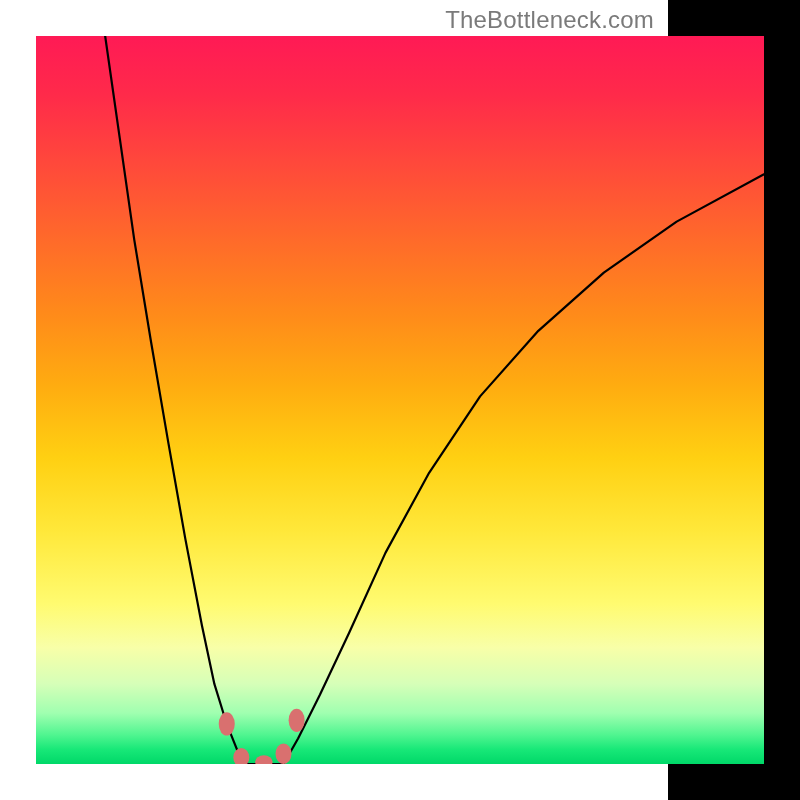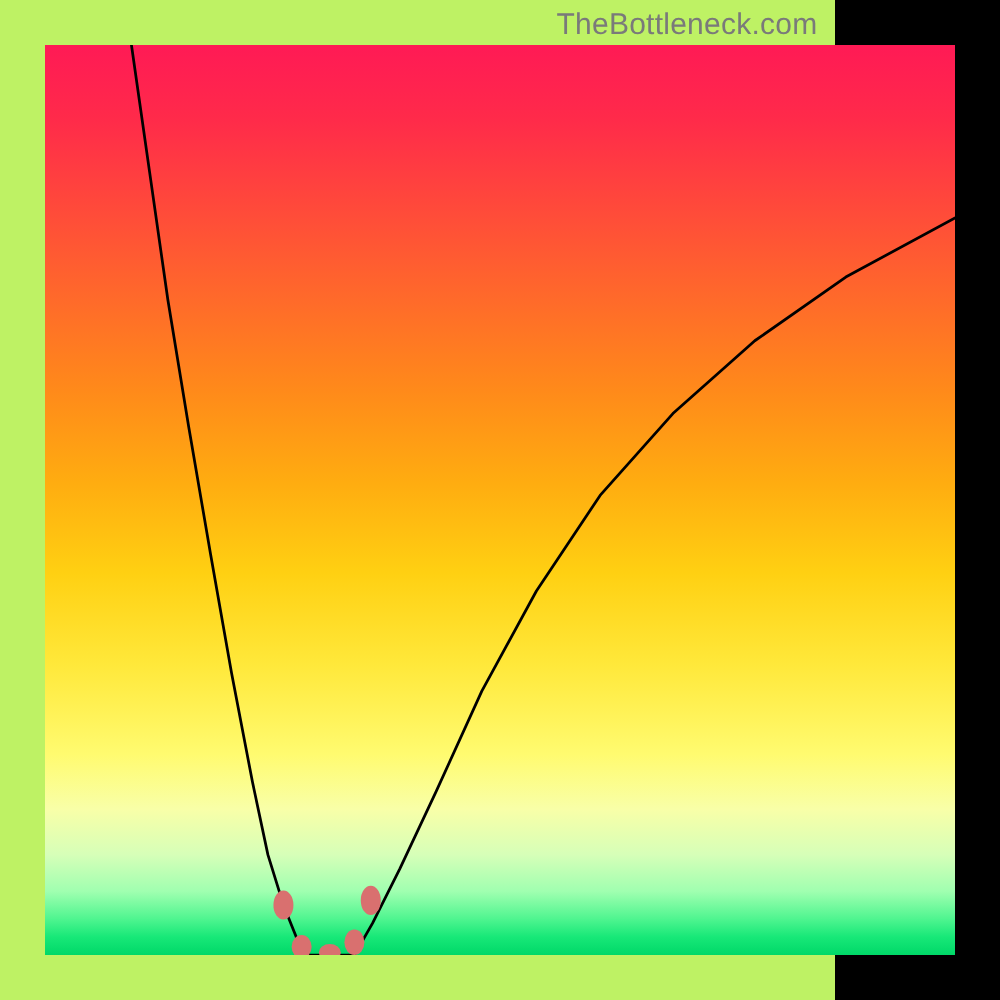--- a/index.html
+++ b/index.html
@@ -10,21 +10,21 @@
     background: #000;
     overflow: hidden;
     font-family: Arial, Helvetica, sans-serif;
   }
   .frame {
     position: absolute;
     top: 0;
     left: 0;
     width: 668px;
     height: 800px;
-    background: #bef264;
+    background: #ffffff;
   }
   .plot-area {
     position: absolute;
     
     left: 36px;
     top: 36px;
     width: 728px;
     height: 728px;
     overflow: hidden;
   }

